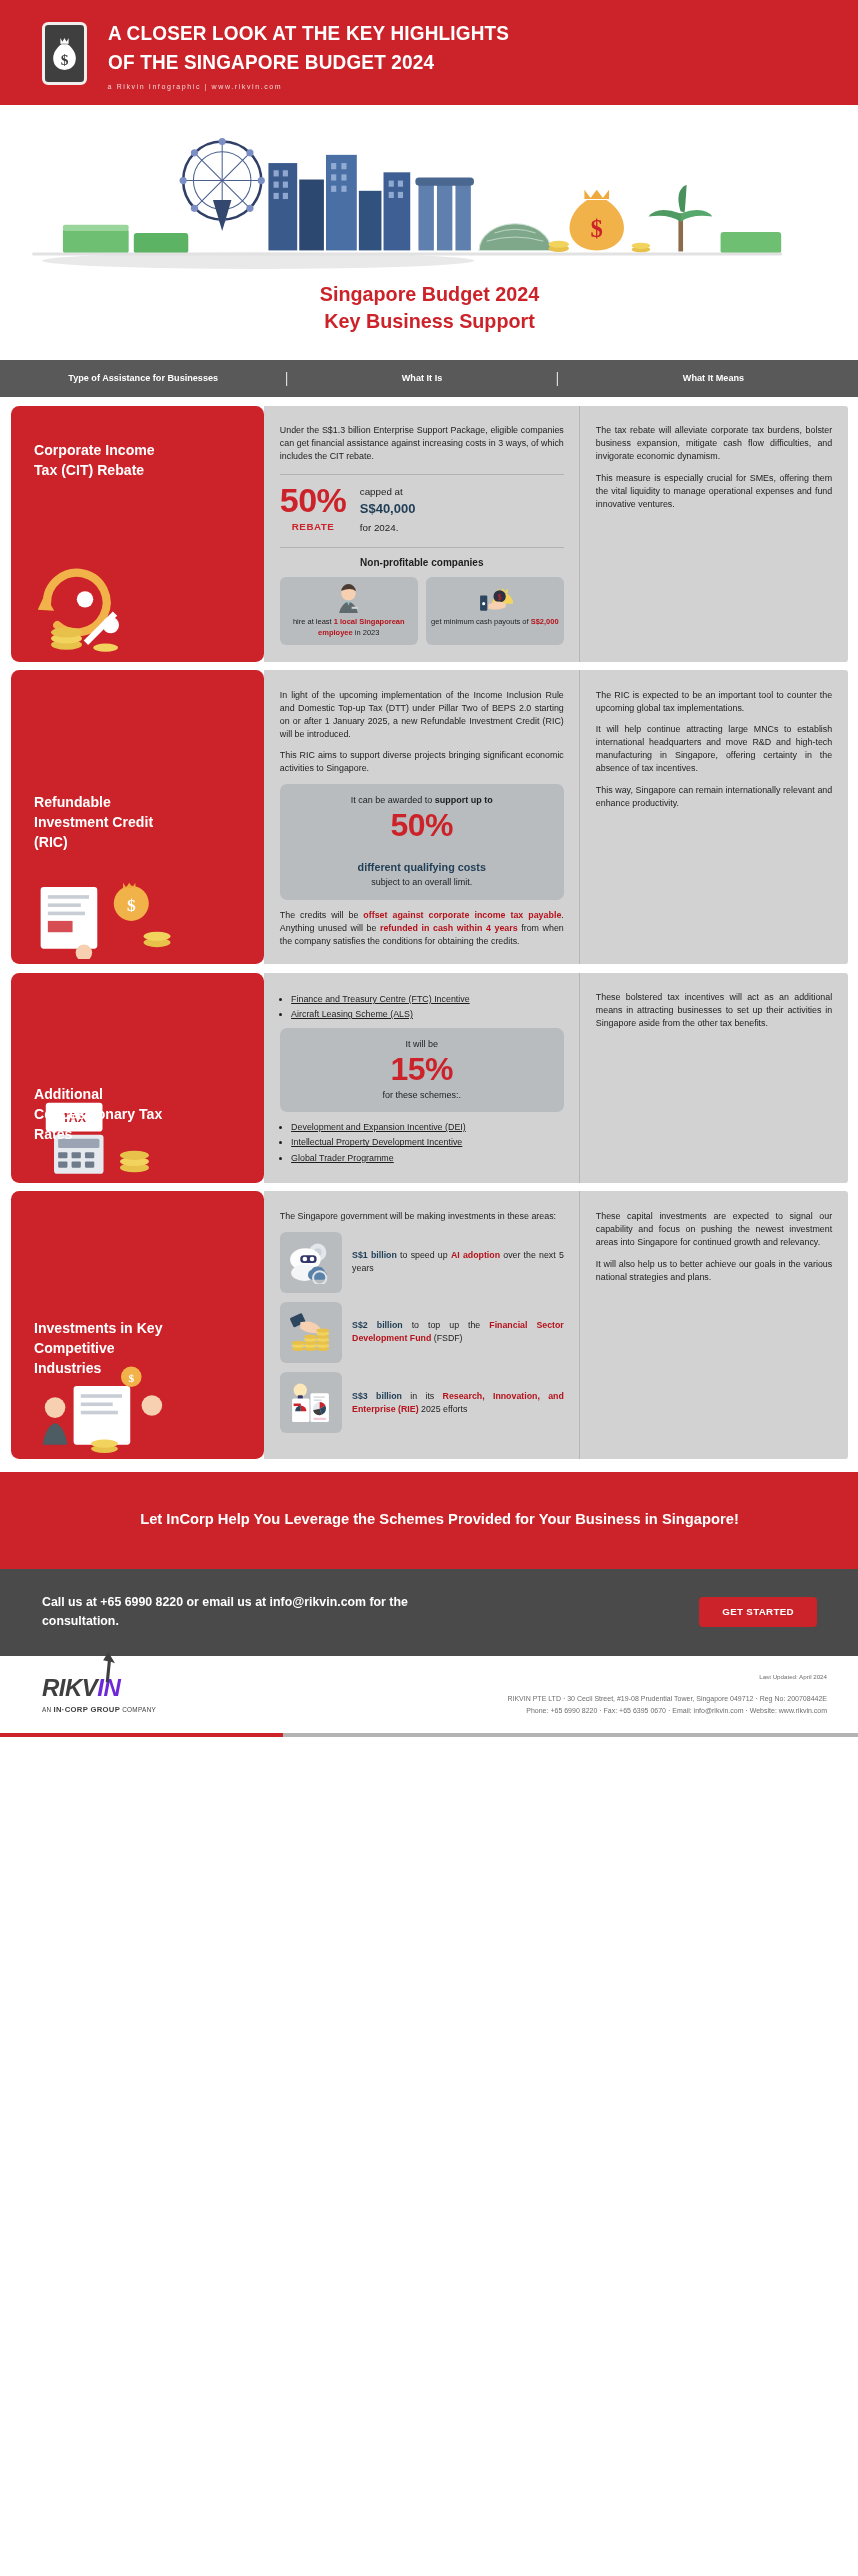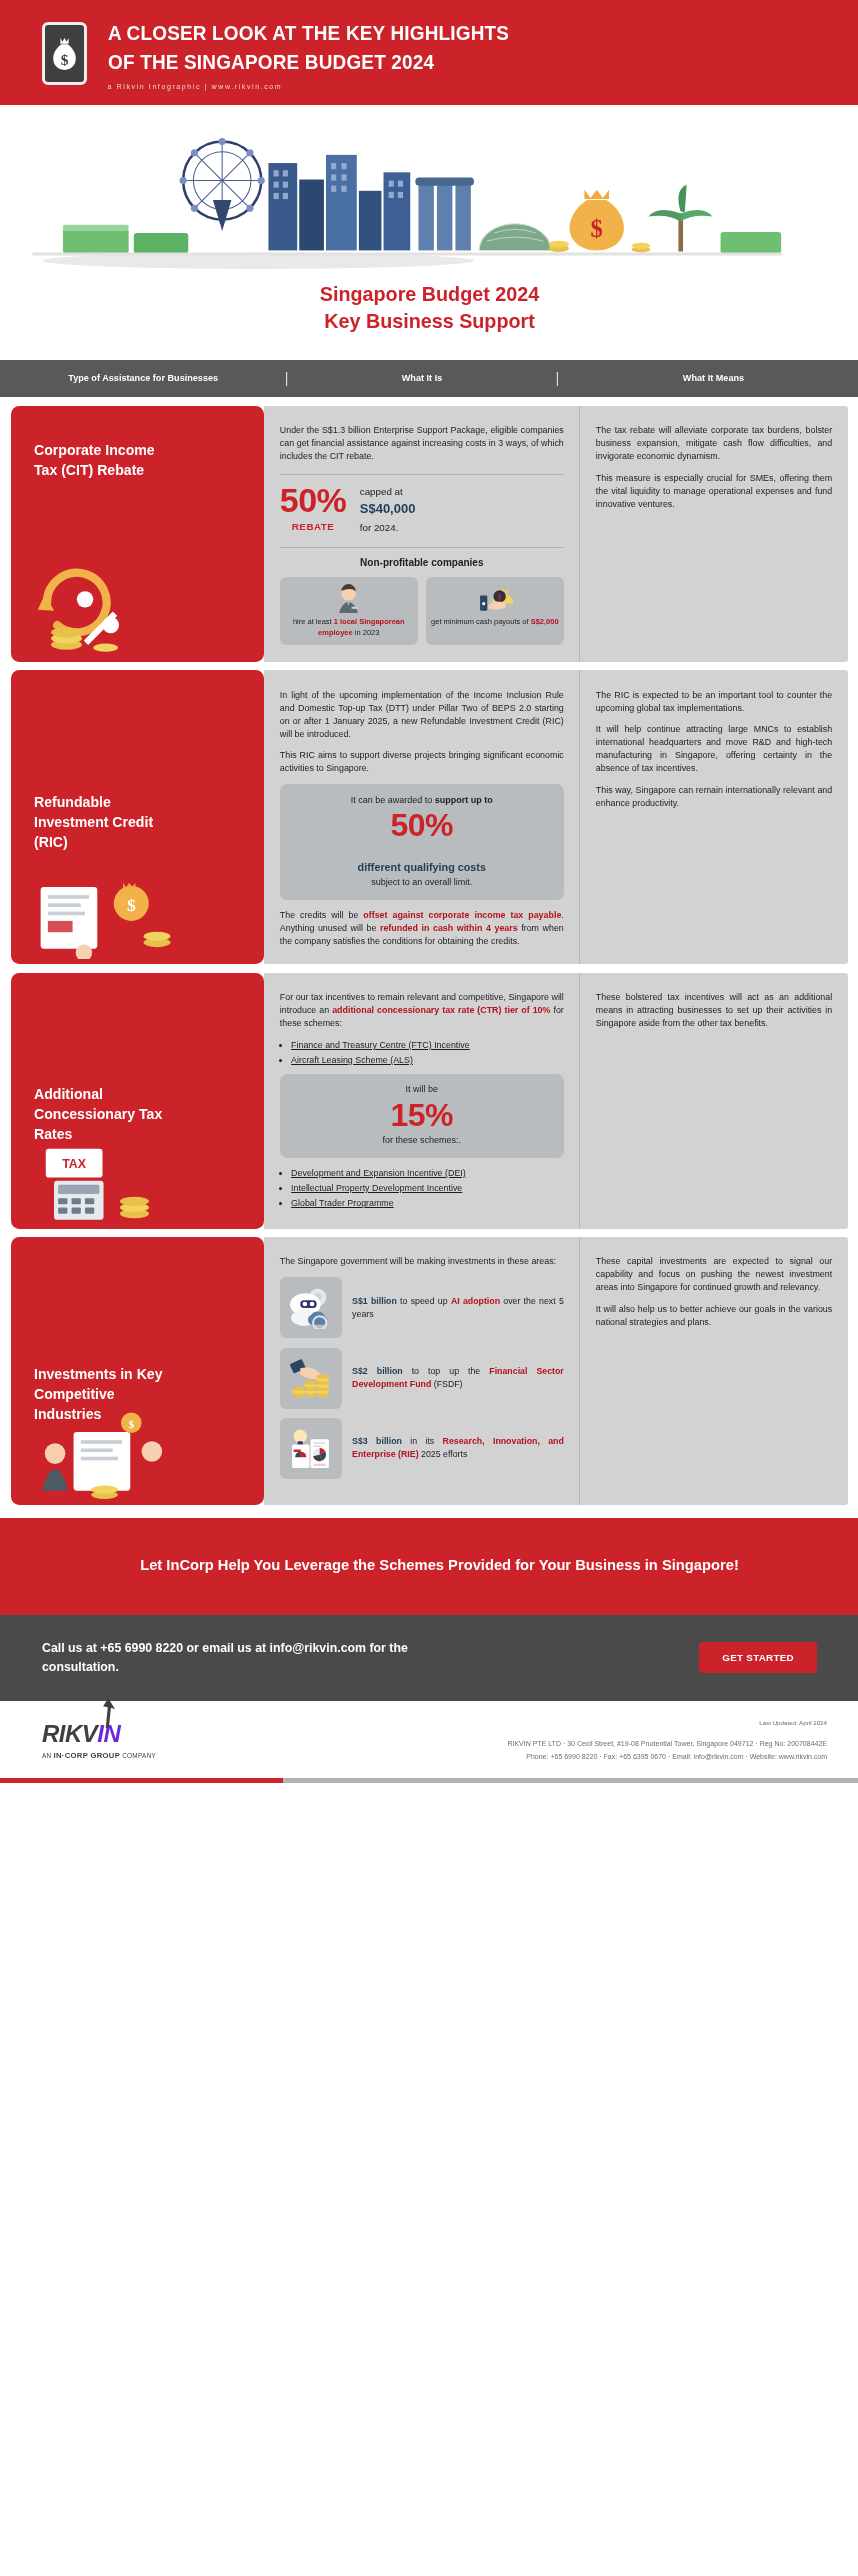--- a/index.html
+++ b/index.html
@@ -536,21 +536,20 @@
         </g>
         <g>
             <ellipse cx="212" cy="168" rx="28" ry="9" fill="#e8c14a"></ellipse>
             <ellipse cx="212" cy="156" rx="28" ry="9" fill="#f2d35e"></ellipse>
             <ellipse cx="212" cy="144" rx="28" ry="9" fill="#e8c14a"></ellipse>
           </g>
       </svg>
     </div>
     <div class="row-cells">
       <div class="cell cell-what">
-        <p><span>For our tax incentives to remain relevant and competitive, Singapore will introduce an </span><span class="bold-red">additional concessionary tax rate (CTR) tier of 10%</span><span> for these schemes:</span></p>
         <ul>
           <li>Finance and Treasury Centre (FTC) Incentive</li>
           <li>Aircraft Leasing Scheme (ALS)</li>
         </ul>
         <div class="sub-box">
           <div class="lead">It will be</div>
           <div class="huge">15%</div>
           <div>for these schemes:.</div>
         </div>
         <ul>

